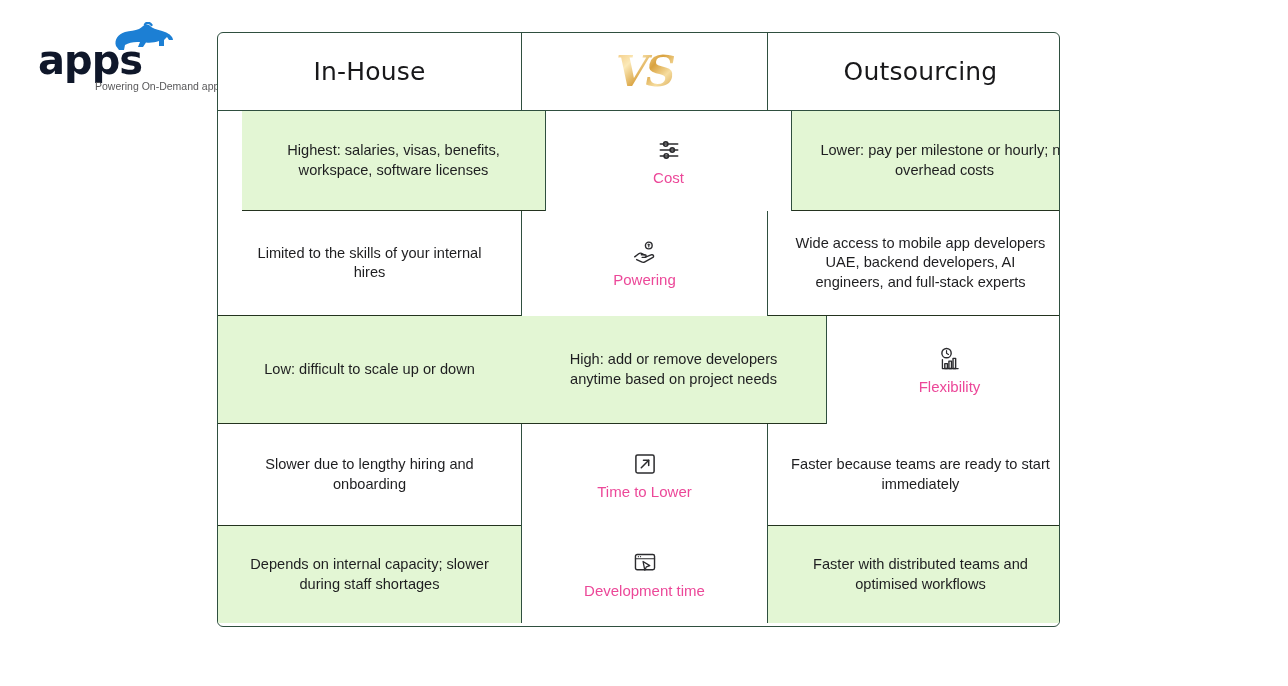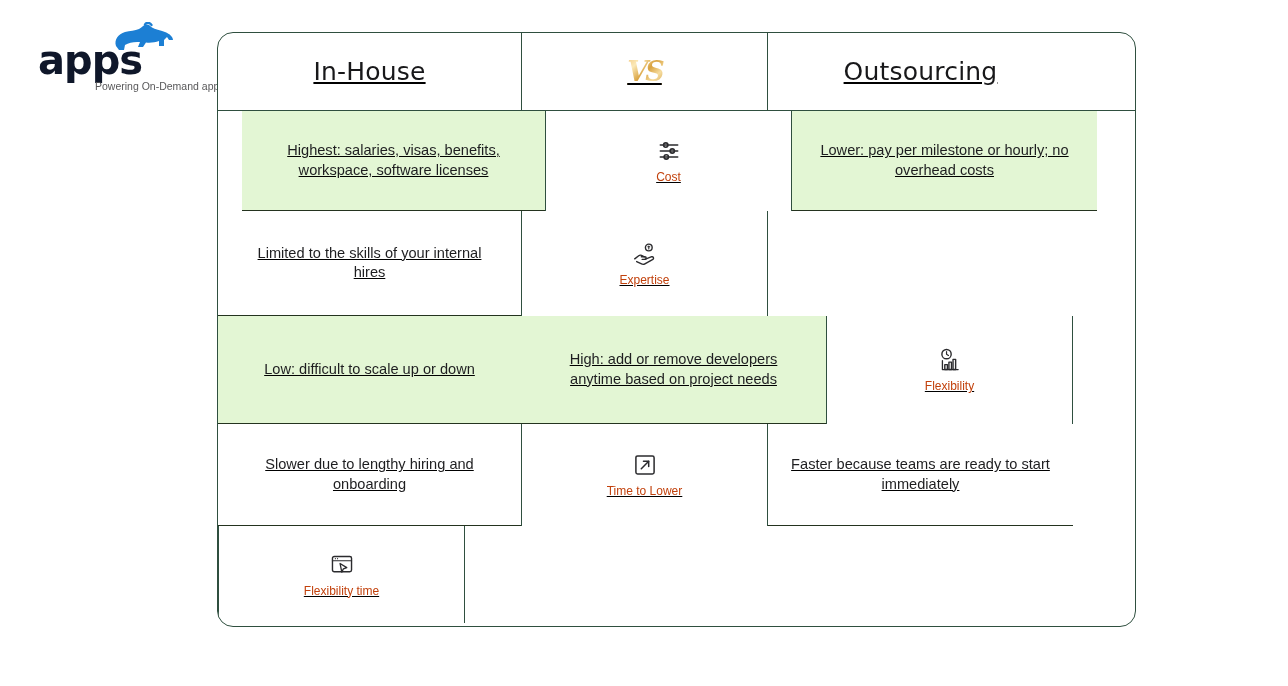--- a/index.html
+++ b/index.html
@@ -48,28 +48,27 @@
     white-space: nowrap;
     font-family: "Liberation Sans", sans-serif;
     padding-left: 29px;
   }
 
   
   #comparison-table {
     position: absolute;
     left: 217px;
     top: 32px;
-    width: 919px;
+    width: 843px;
     height: 595px;
     border: 1.3px solid #2f4f3f;
-    border-radius: 16px;
+    border-radius: 6px;
     box-sizing: border-box;
     background: #ffffff;
     overflow: hidden;
-    text-decoration: underline;
   }
 
   .table-header {
     display: flex;
     height: 78px;
     border-bottom: 1.3px solid #2f4f3f;
     box-sizing: border-box;
   }
   .table-header .col-head {
     display: flex;
@@ -86,21 +85,21 @@
   .head-title {
     font-family: "DejaVu Sans", sans-serif;
     font-size: 25px;
     color: #18181a;
     font-weight: 400;
     letter-spacing: 0.2px;
   }
 
   .vs-badge {
     font-family: "DejaVu Serif", serif;
-    font-size: 27px;
+    font-size: 42px;
     font-weight: bold;
     font-style: italic;
     line-height: 1;
     background: linear-gradient(135deg, #f0c070 0%, #fbe9b8 28%, #d9a23f 52%, #f6dda0 72%, #c98f2e 100%);
     -webkit-background-clip: text;
     background-clip: text;
     color: transparent;
     letter-spacing: -3px;
     padding: 2px 4px;
   }
@@ -125,22 +124,22 @@
     border-left: 1.3px solid #2f4f3f;
     border-right: 1.3px solid #2f4f3f;
     flex-direction: column;
     gap: 6px;
   }
   .t-row.tinted .t-cell.side { background: #e3f6d4; }
   .t-row .t-cell.side.has-div { border-bottom: 1.3px solid #24331f; }
 
   .aspect-icon { width: 26px; height: 26px; color: #2b2b2e; display: block; }
   .aspect-label {
-    font-size: 12px;
-    color: #c2410c;
+    font-size: 15px;
+    color: #ec4899;
     white-space: nowrap;
   }
 </style>
 </head>
 <body>
 
 <div id="brand-logo">
   <svg class="logo-rhino" width="62" height="34" viewBox="0 0 62 34" aria-hidden="true">
     <path d="M4 24 C2 18 6 12 13 10 C18 8.5 23 9 27 7 C30 5.5 31 3 34 2.5 C37 2 38 4 40 5.5 C43 7.5 48 8 53 10 C58 12 61 15 61 18 L57 18 L55 15 L52 18 L52 24 L47 24 L47 19 C43 20.5 38 21 34 20.5 L31 25 L26 25 L28 20 C22 19.5 17 20.5 13 23 L12 28 L7 28 Z" fill="#1c7fd4"></path>
     <path d="M33 2.5 C34.5 0 38 0.5 39.5 3" fill="none" stroke="#1c7fd4" stroke-width="2.4" stroke-linecap="round"></path>
@@ -184,22 +183,23 @@
     <div class="t-row" style="height:105px;">
       <div class="t-cell side col-left has-div">Limited to the skills of your internal hires</div>
       <div class="t-cell mid col-mid">
         <svg class="aspect-icon" viewBox="0 0 24 24" fill="none" stroke="currentColor" stroke-width="1.3" stroke-linecap="round" stroke-linejoin="round">
           <circle cx="15.5" cy="6" r="3.1"></circle>
           <path d="M15.5 4.6v2.8M14.6 5.3h1.8" stroke-width="1"></path>
           <path d="M2.5 16.5 L6.2 13.6 C7 13 8 12.9 8.8 13.3 L11.4 14.6"></path>
           <path d="M8.6 14.6 h3.3 a1.2 1.2 0 0 1 0 2.4 H9.4"></path>
           <path d="M11.9 16.9 l6.3 -2.4 a1.4 1.4 0 0 1 1.1 2.5 l-7.4 4.1 c-1 .55 -2.1 .6 -3.1 .1 L4.3 19"></path>
         </svg>
-        <span class="aspect-label">Expertise</span>
-      </div>
+        <span class="aspect-label">Powering</span>
+      </div>
+      <div class="t-cell side col-right has-div">Wide access to mobile app developers UAE, backend developers, AI engineers, and full-stack experts</div>
     </div>
 
     <div class="t-row tinted" style="height:108px;">
       <div class="t-cell side col-left has-div">Low: difficult to scale up or down</div>
       <div class="t-cell side col-right has-div">High: add or remove developers anytime based on project needs</div>
       <div class="t-cell mid col-mid">
         <svg class="aspect-icon" viewBox="0 0 24 24" fill="none" stroke="currentColor" stroke-width="1.3" stroke-linecap="round" stroke-linejoin="round">
           <circle cx="8.8" cy="6.6" r="4.3"></circle>
           <path d="M8.8 4.3v2.4l1.8 1.1" stroke-width="1.1"></path>
           <path d="M5 12.5v8.3M5 20.8h14.5" stroke-width="1.2"></path>
@@ -218,26 +218,28 @@
           <rect x="3.6" y="3.6" width="16.8" height="16.8" rx="1.6"></rect>
           <path d="M8.6 15.4 L15.4 8.6"></path>
           <path d="M10.6 8.6 h4.8 v4.8"></path>
         </svg>
         <span class="aspect-label">Time to Lower</span>
       </div>
       <div class="t-cell side col-right has-div">Faster because teams are ready to start immediately</div>
     </div>
 
     <div class="t-row tinted" style="height:97px;">
+      <div class="t-cell side col-left">Depends on internal capacity; slower during staff shortages</div>
       <div class="t-cell mid col-mid">
         <svg class="aspect-icon" viewBox="0 0 24 24" fill="none" stroke="currentColor" stroke-width="1.3" stroke-linecap="round" stroke-linejoin="round">
           <rect x="3.2" y="4.2" width="17.6" height="14" rx="1.6"></rect>
           <path d="M3.2 8.1h17.6" stroke-width="1.1"></path>
           <circle cx="5.9" cy="6.2" r="0.55" fill="currentColor" stroke="none"></circle>
           <circle cx="7.9" cy="6.2" r="0.55" fill="currentColor" stroke="none"></circle>
           <path d="M10.2 10.6 l1.6 8 1.5-3.1 3.1-1.1 z" stroke-width="1.2"></path>
         </svg>
-        <span class="aspect-label">Flexibility time</span>
-      </div>
+        <span class="aspect-label">Development time</span>
+      </div>
+      <div class="t-cell side col-right">Faster with distributed teams and optimised workflows</div>
     </div>
 
   </div>
 </div>
 
 </body></html>

